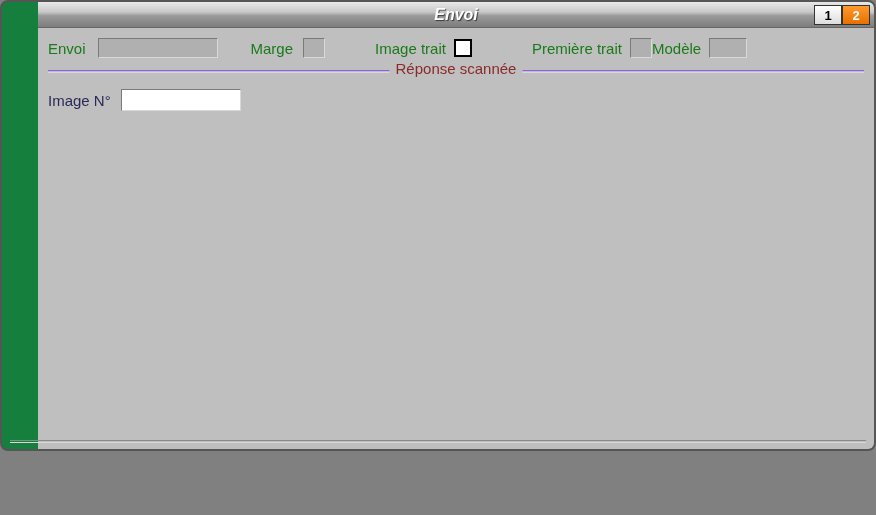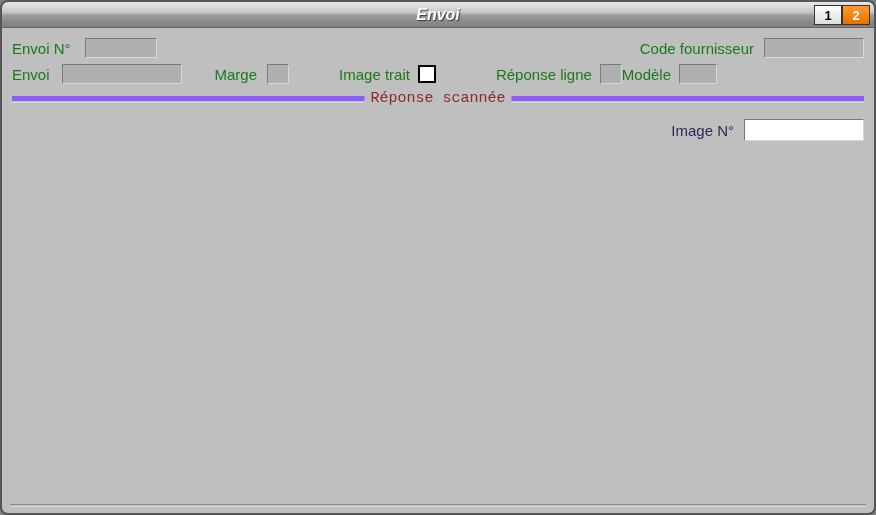--- a/index.html
+++ b/index.html
@@ -9,26 +9,27 @@
     }
     body {
       font-family: Arial, sans-serif;
       background: #808080;
       width: 876px;
       height: 515px;
       overflow: hidden;
     }
     .window {
       width: 876px;
-      height: 515px;
+      height: 451px;
       background: #15803d;
       border: 2px solid #555;
       border-radius: 8px;
       position: relative;
       overflow: hidden;
+      padding-left: 36px;
     }
     .titlebar {
       height: 26px;
       background: linear-gradient(to bottom, #e8e8e8 0%, #c8c8c8 40%, #9a9a9a 55%, #7d7d7d 100%);
       display: flex;
       align-items: center;
       justify-content: center;
       position: relative;
       border-bottom: 1px solid #666;
     }
@@ -105,24 +106,23 @@
       background: #fff;
       border: 2px solid #000;
       display: inline-block;
       cursor: pointer;
     }
     .fieldset-section {
       margin-top: 2px;
       position: relative;
     }
     .fieldset-border {
-      border-top: 5px solid #8b5cf6;
+      border-top: 1px solid #8b5cf6;
       margin-top: 10px;
       position: relative;
-      font-family: Liberation Mono, monospace;
     }
     .fieldset-border::before {
       content: '';
       position: absolute;
       left: 0;
       right: 0;
       top: 1px;
       border-top: 1px solid #d8d8d8;
     }
     .legend {
@@ -133,21 +133,20 @@
       background: #bfbfbf;
       padding: 0 6px;
       color: #8b2a2a;
       font-size: 15px;
     }
     .image-row {
       display: flex;
       align-items: center;
       margin-top: 18px;
       gap: 10px;
-      justify-content: flex-end;
     }
     .white-input {
       background: #fff;
       border-top: 1px solid #7a7a7a;
       border-left: 1px solid #7a7a7a;
       border-bottom: 1px solid #d8d8d8;
       border-right: 1px solid #d8d8d8;
       height: 22px;
       width: 120px;
       padding: 2px 4px;
@@ -176,39 +175,32 @@
 <div class="window">
   <div class="titlebar">
     <span class="title">Envoi</span>
     <div class="tab-buttons">
       <div class="tab-btn inactive">1</div>
       <div class="tab-btn active">2</div>
     </div>
   </div>
 
   <div class="content">
-    <div class="row1">
-      <span class="label-green">Envoi N°</span>
-      <span class="inset-field" style="width:72px; margin-left:14px;"></span>
-      <span style="flex:1"></span>
-      <span class="label-green">Code fournisseur</span>
-      <span class="inset-field" style="width:100px; margin-left:10px;"></span>
-    </div>
 
     <div class="row2">
       <span class="label-green">Envoi</span>
       <span class="inset-field" style="width:120px; margin-left:12px;"></span>
 
       <span class="label-green" style="margin-left:33px;">Marge</span>
       <span class="inset-field" style="width:22px; margin-left:10px;"></span>
 
       <span class="label-green" style="margin-left:50px;">Image trait</span>
       <span class="checkbox" style="margin-left:8px;"></span>
 
-      <span class="label-green" style="margin-left:60px;">Réponse ligne</span>
+      <span class="label-green" style="margin-left:60px;">Première trait</span>
       <span class="inset-field" style="width:22px; margin-left:8px;"></span>
 
       <span class="label-green" style="">Modèle</span>
       <span class="inset-field" style="width:38px; margin-left:8px;"></span>
     </div>
 
     <div class="fieldset-section">
       <div class="fieldset-border">
         <span class="legend">Réponse scannée</span>
       </div>

